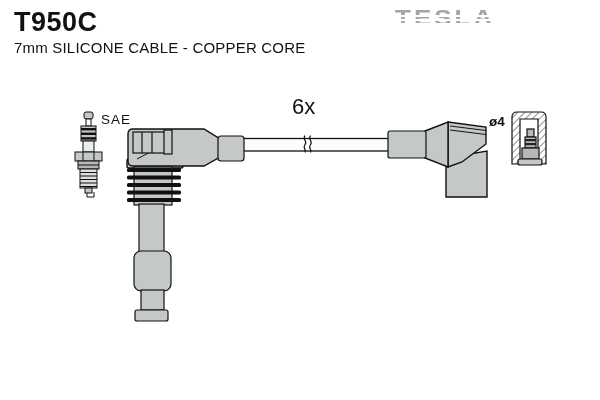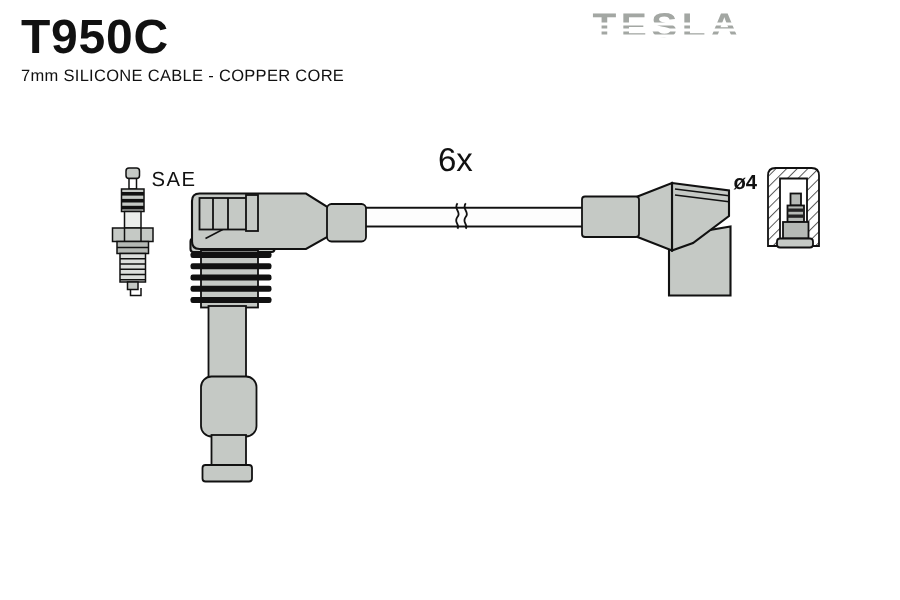--- a/index.html
+++ b/index.html
@@ -2,22 +2,22 @@
 <html><head>
 <meta charset="utf-8">
 <style>
   * { margin:0; padding:0; box-sizing:border-box; }
   html,body { width:600px; height:400px; background:#ffffff; overflow:hidden;
               font-family:"Liberation Sans", sans-serif; }
   .page { position:relative; width:600px; height:400px; background:#fff; }
 
   
   .header { position:absolute; left:14px; top:8px; }
-  .part-number { font-size:32px; font-weight:bold; color:#111; letter-spacing:0.5px; line-height:1.05; }
-  .subtitle { font-size:11px; color:#111; margin-top:3px; letter-spacing:0.2px; }
+  .part-number { font-size:27px; font-weight:bold; color:#111; letter-spacing:0.5px; line-height:1.05; }
+  .subtitle { font-size:15px; color:#111; margin-top:3px; letter-spacing:0.2px; }
 
   
   .logo { position:absolute; left:395px; top:7px; width:108px; height:24px; }
   .logo-text { font-family:"Liberation Sans", sans-serif; font-weight:bold; font-size:26px;
                line-height:22px; color:#a3a7a3; letter-spacing:3px;
                transform:scaleY(0.88); transform-origin:top left; display:block; }
   .logo .stripe { position:absolute; left:-2px; width:112px; height:1.8px; background:#ffffff; }
   .logo .s1 { top:8px; } .logo .s2 { top:12px; } .logo .s3 { top:16px; }
 
   .diagram { position:absolute; left:0; top:0; width:600px; height:400px; }

